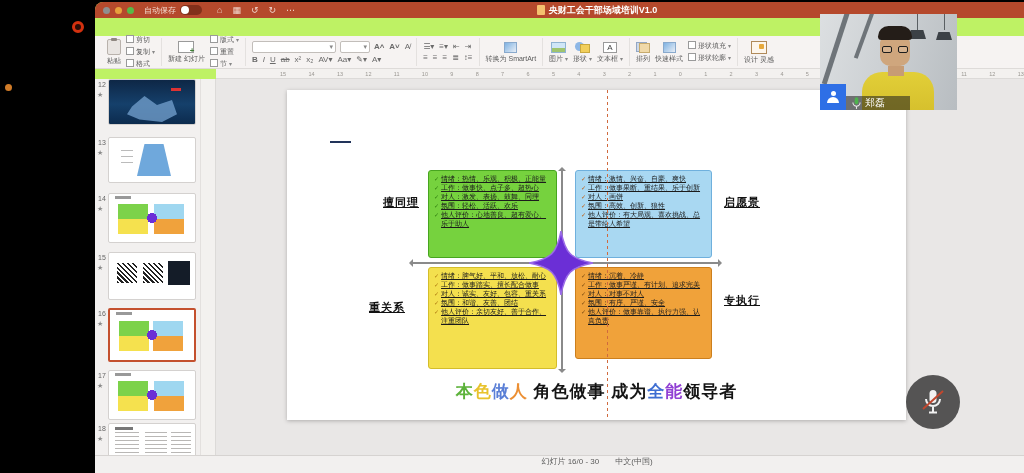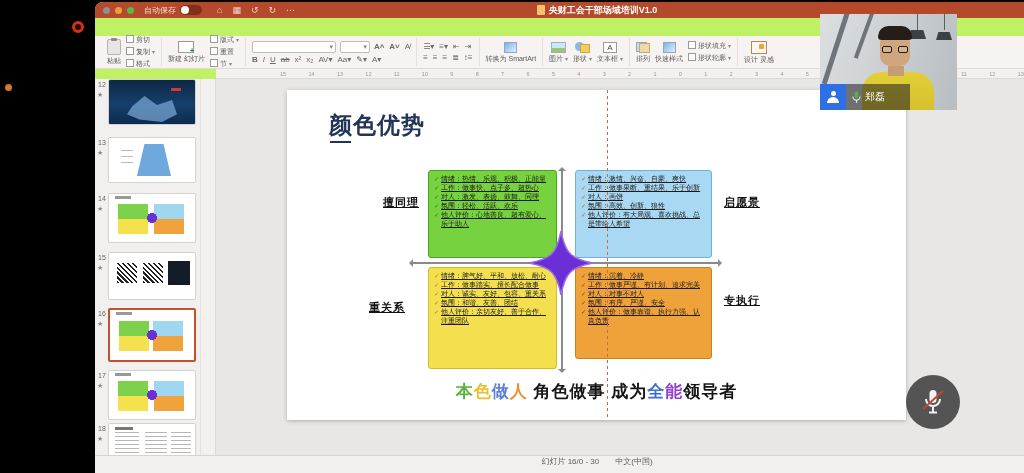--- a/index.html
+++ b/index.html
@@ -183,21 +183,21 @@
   .person-head{position:absolute;left:60px;top:18px;width:30px;height:34px;border-radius:12px 12px 10px 10px;background:#cfa67d;}
   .person-hair{position:absolute;left:58px;top:12px;width:34px;height:14px;border-radius:12px 12px 4px 4px;background:#241d18;}
   .glasses{position:absolute;left:62px;top:32px;width:26px;height:7px;}
   .glasses i{position:absolute;top:0;width:10px;height:7px;border:1.5px solid #1c1c1c;border-radius:2px;background:rgba(255,255,255,.15);}
   .glasses i.g1{left:0;} .glasses i.g2{right:0;}
   #cam-badge{position:absolute;left:0;bottom:0;width:26px;height:26px;background:#2e6fe6;display:flex;
              align-items:center;justify-content:center;}
   .pers-ic{position:relative;width:12px;height:12px;}
   .pers-ic::before{content:"";position:absolute;left:3.5px;top:0;width:5px;height:5px;border-radius:50%;background:#fff;}
   .pers-ic::after{content:"";position:absolute;left:0;top:6px;width:12px;height:6px;border-radius:6px 6px 0 0;background:#fff;}
-  #cam-namebar{position:absolute;left:26px;bottom:0;height:26px;min-width:64px;background:rgba(30,30,30,.55);
+  #cam-namebar{position:absolute;left:26px;bottom:0;height:14px;min-width:64px;background:rgba(30,30,30,.55);
                display:flex;align-items:center;gap:4px;padding:0 8px 0 6px;}
   #cam-name{color:#fff;font-size:10px;}
 
   
   #mutebtn{position:absolute;left:906px;top:375px;width:54px;height:54px;border-radius:50%;
            background:rgba(72,72,72,.92);display:flex;align-items:center;justify-content:center;}
 </style>
 </head>
 <body>
 
@@ -427,21 +427,20 @@
             <i class="h"></i>
             <i class="l l1"></i>
             <i class="l l2"></i>
             <i class="l l3"></i>
           </div>
         </div>
       </div>
 
     <div id="canvas">
       <div id="slide">
-        <div id="slide-title">颜色优势</div>
         <div id="title-underline"></div>
         <div class="axis-h"></div>
         <div class="axis-v"></div>
         <div id="quads">
             <div class="quad green" style="background: rgb(118, 210, 62);">
               <div class="qline">
                 <span class="tick" style="color: rgb(47, 125, 15);">✓</span>
                 <span class="txt">情绪：热情、乐观、积极、正能量</span>
               </div>
               <div class="qline">

